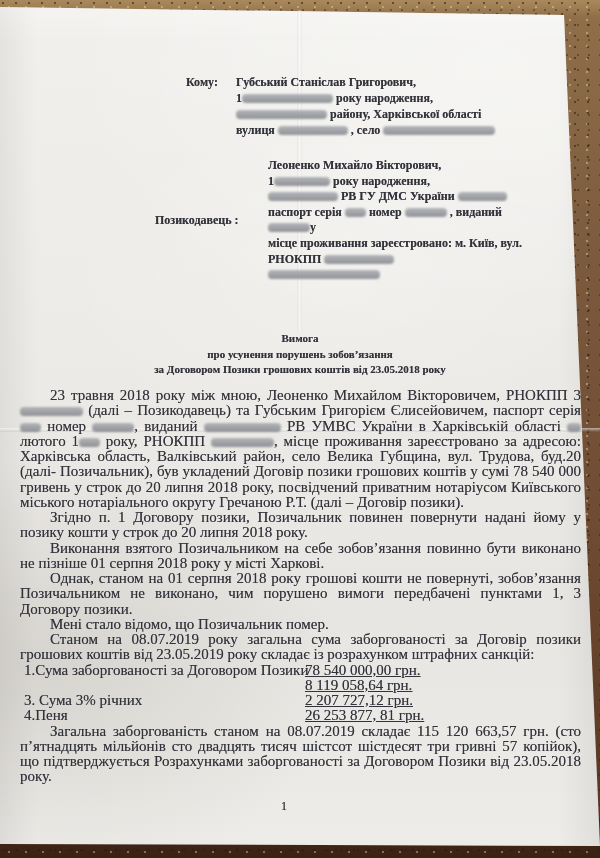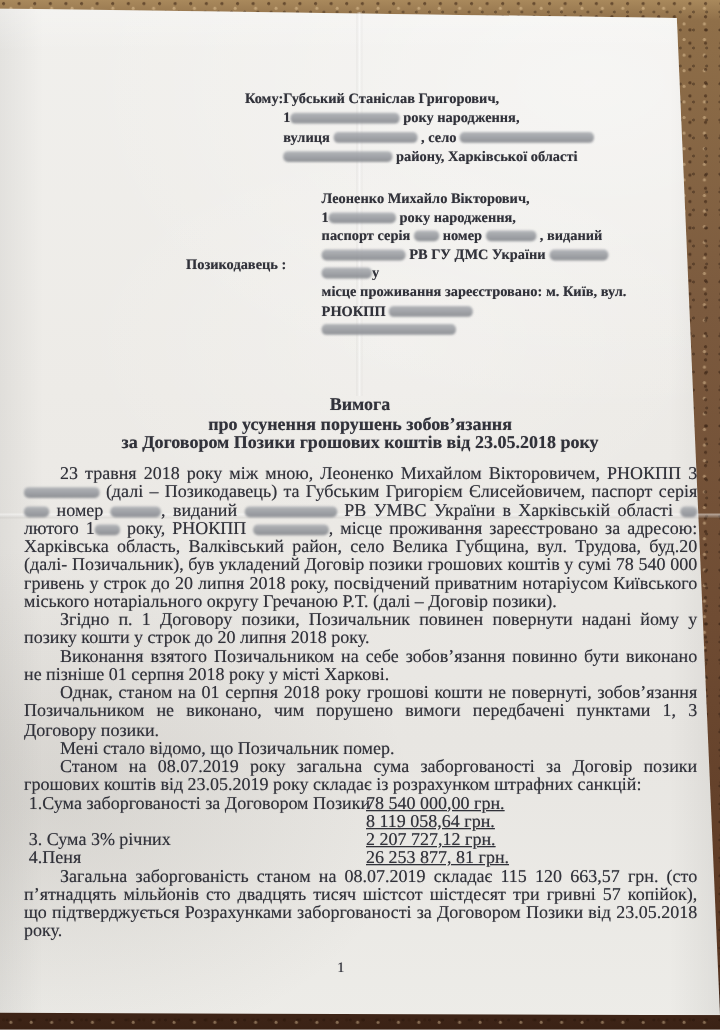--- a/index.html
+++ b/index.html
@@ -43,26 +43,26 @@
     background: linear-gradient(90deg, rgba(70,65,60,.07), rgba(255,255,255,.4), rgba(70,65,60,.05));
   }
   .content { position: absolute; inset: 0; z-index: 3; color: #31323a;
     text-shadow: 0 0 0.6px rgba(44,44,54,.55); }
 
   .addr-block { position: absolute; display: flex; font-size: 12px; line-height: 16px; }
   .addr-label { font-weight: bold; white-space: nowrap; }
   .addr-value .name { font-weight: bold; }
   .addr-value div { white-space: nowrap; font-weight: bold; }
   .rec-block { left: 186px; top: 74px; }
-  .rec-block .addr-label { width: 50px; text-align: right; }
+  .rec-block .addr-label { width: 50px; }
   .len-block { left: 155px; top: 158px; line-height: 15.6px; align-items: center; }
   .len-block .addr-label { width: 113px; }
 
   .doc-title { position: absolute; left: 20px; top: 331px; width: 560px;
-    text-align: center; font-weight: bold; font-size: 15px; line-height: 15.6px; }
+    text-align: center; font-weight: bold; font-size: 11px; line-height: 15.6px; }
 
   .body-text { position: absolute; left: 20px; top: 388px; width: 561px;
     font-size: 15px; line-height: 15.25px; text-align: justify; }
   .body-text p { margin: 0; text-indent: 30px; }
 
   .debt-list { position: relative; }
   .debt-row { position: relative; height: 15.25px; white-space: nowrap; }
   .debt-label { position: absolute; left: 4px; }
   .debt-value { position: absolute; left: 285px; width: 150px; text-align: left; text-decoration: underline; }
 
@@ -82,32 +82,32 @@
 <div class="crease-h" style="top:428px"></div>
 <div class="crease-v" style="left:297px; top:10px; height:320px"></div>
 
 <div class="content">
 
   <div class="addr-block rec-block">
     <div class="addr-label">Кому:</div>
     <div class="addr-value">
       <div class="name">Губський Станіслав Григорович,</div>
       <div>1<span class="redact" style="width: 91px;"></span> року народження,</div>
+      <div><span class="redact" style="width: 91px;"></span> району, Харківської області</div>
       <div>вулиця <span class="redact" style="width: 70px;"></span> , село <span class="redact" style="width: 112px;"></span></div>
-      <div><span class="redact" style="width: 91px;"></span> району, Харківської області</div>
     </div>
   </div>
 
   <div class="addr-block len-block">
     <div class="addr-label">Позикодавець :</div>
     <div class="addr-value">
       <div class="name">Леоненко Михайло Вікторович,</div>
       <div>1<span class="redact" style="width: 56px;"></span> року народження,</div>
+      <div><span class="redact" style="width: 70px;"></span> РВ ГУ ДМС України <span class="redact" style="width: 49px;"></span></div>
       <div>паспорт серія <span class="redact" style="width: 21px;"></span> номер <span class="redact" style="width: 42px;"></span> , виданий</div>
-      <div><span class="redact" style="width: 70px;"></span> РВ ГУ ДМС України <span class="redact" style="width: 49px;"></span></div>
       <div><span class="redact" style="width: 42px;"></span>у</div>
       <div>місце проживання зареєстровано: м. Київ,  вул.</div>
       <div>РНОКПП <span class="redact" style="width: 70px;"></span></div>
       <div><span class="redact" style="width: 112px;"></span></div>
     </div>
   </div>
 
   <div class="doc-title">
     <div>Вимога</div>
     <div>про усунення порушень зобов’язання</div>

